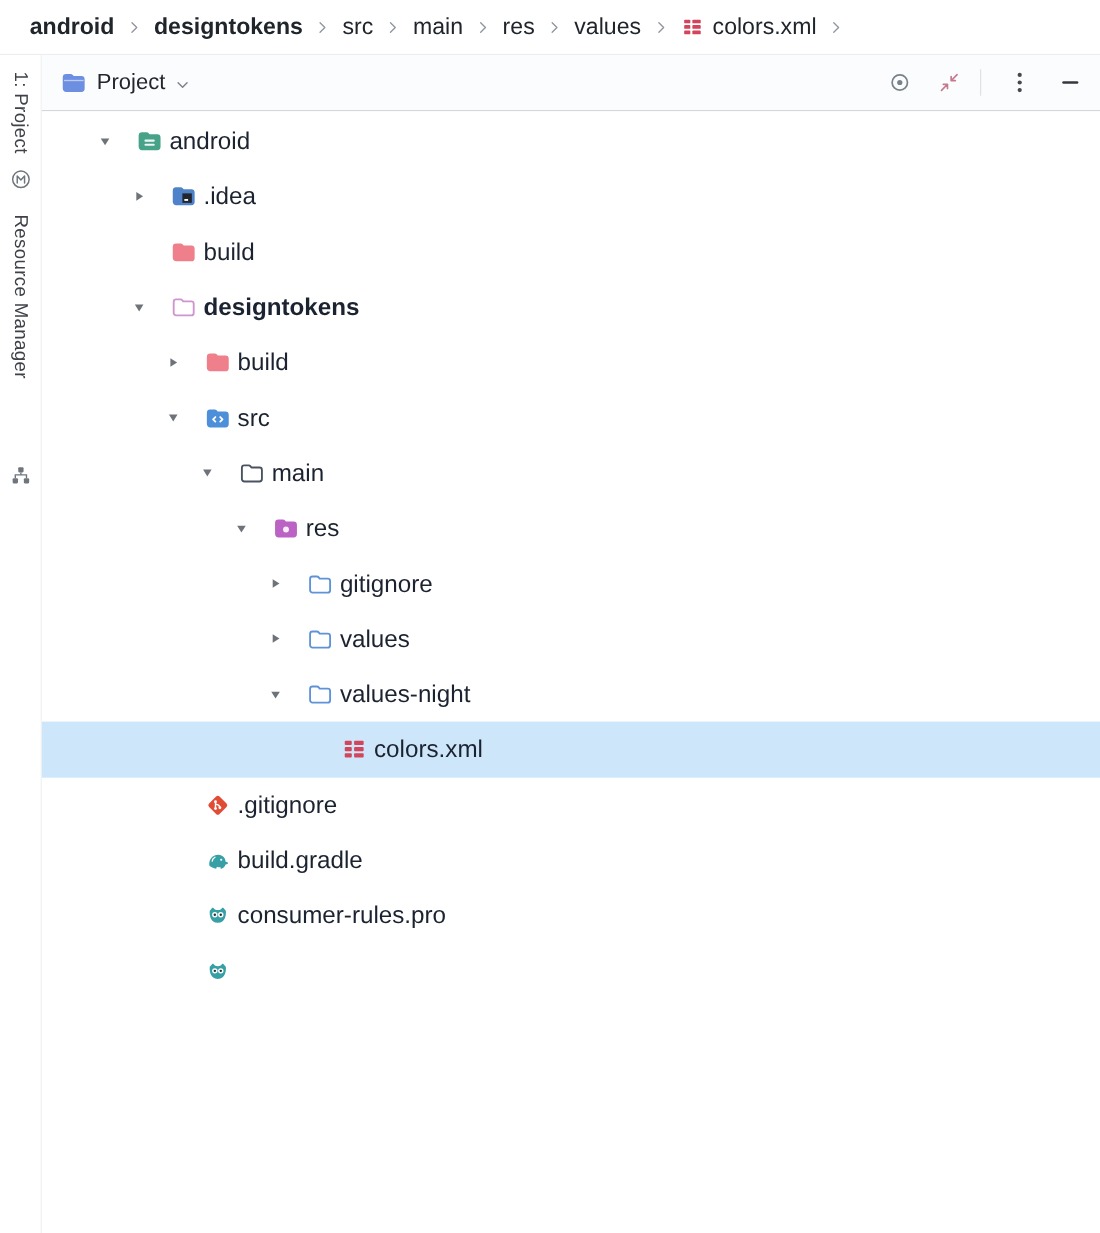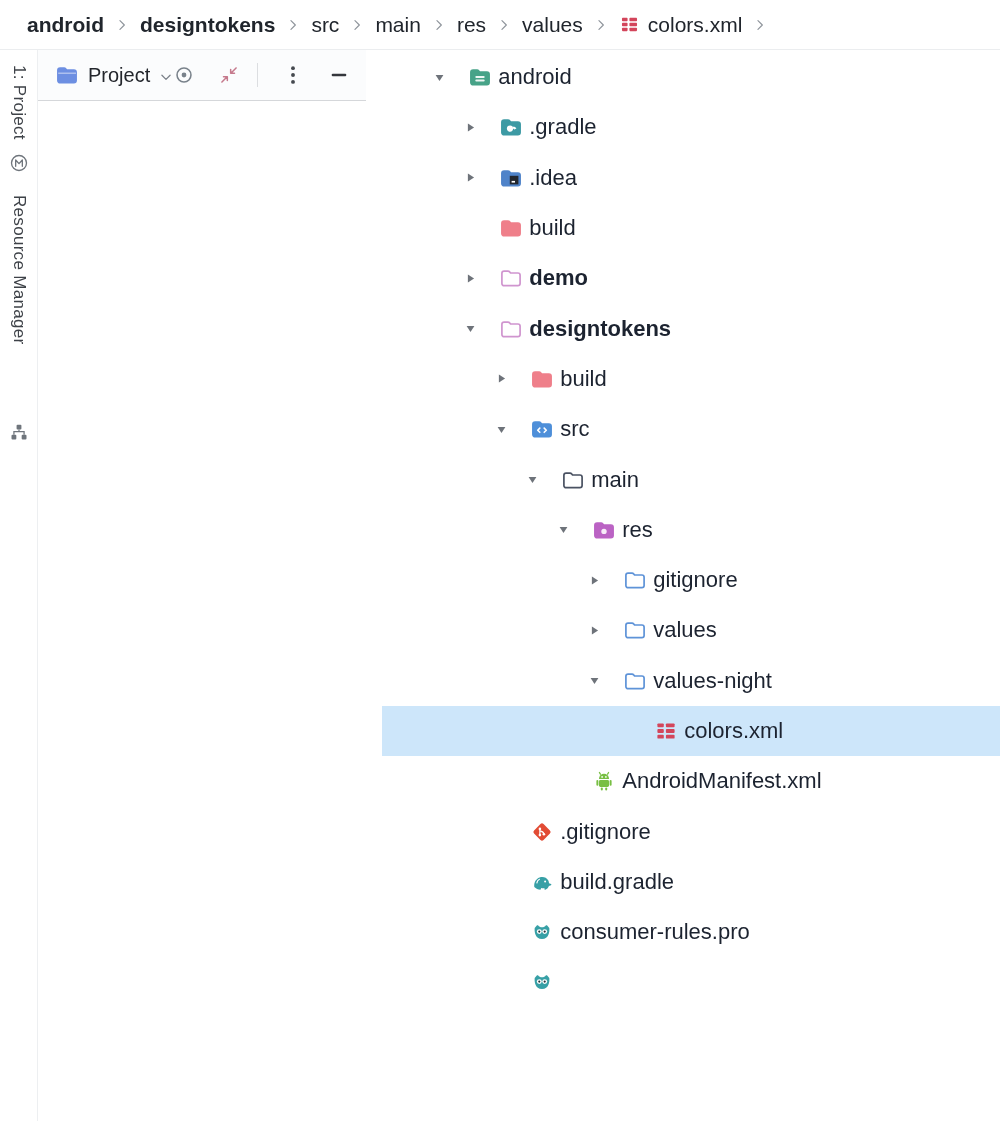--- a/index.html
+++ b/index.html
@@ -24,21 +24,21 @@
   .body-row { display:flex; height:1071px; }
   .tool-stripe {
     width:37px; flex:none; display:flex; flex-direction:column; align-items:center;
     padding-top:15px; background:#ffffff;
   }
   .stripe-label {
     writing-mode:vertical-rl; font-size:17px; color:#3e4248; letter-spacing:.3px;
     cursor:pointer; white-space:nowrap;
   }
   .stripe-icon { display:inline-flex; cursor:pointer; }
-  .panel { flex:1; min-width:0; display:flex; flex-direction:row; border-left:1px solid #edeff1;gap:16px; }
+  .panel { flex:1; min-width:0; display:flex; flex-direction:column; border-left:1px solid #edeff1; }
   .panel-header {
     height:51px; flex:none; display:flex; align-items:center; justify-content:space-between;
     padding:0 16px 0 17px; background:#fbfcfd; border-bottom:1px solid #d5d7da;
   }
   .panel-title-group { display:flex; align-items:center; gap:9px; font-size:20px; color:#23262c; cursor:pointer; }
   .panel-actions { display:flex; align-items:center; }
   .panel-actions > span { display:inline-flex; align-items:center; justify-content:center; cursor:pointer; }
   .pa-gap { margin-left:24px; }
   .v-divider { width:1px; height:24px; background:#dcdee1; margin-left:18px; cursor:default; }
   .tree { flex:1; padding-top:2px; overflow:hidden; font-size:22px; color:#1c2330; }
@@ -213,66 +213,36 @@
           </div>
           <div class="tree-row">
             <span class="indent" style="width: 76px;"></span>
             <span class="chev">
               <svg width="13" height="13" viewBox="0 0 24 24">
                 <path d="M7.2 4.8v14.4L18.6 12z" fill="#6e737a"></path>
               </svg>
             </span>
             <span class="ticon">
               <svg width="24" height="24" viewBox="0 0 24 24">
-                <path d="M2.9 7.3c0-1.2 1-2.2 2.2-2.2h3.9c.68 0 1.32.31 1.74.85l.82 1.05h7.34c1.2 0 2.2 1 2.2 2.2v8.3c0 1.2-1 2.2-2.2 2.2H5.1c-1.2 0-2.2-1-2.2-2.2V7.3z" fill="#3d9aa4" stroke="#3d9aa4" stroke-width="1.7" stroke-linejoin="round"></path>
-                <circle cx="11" cy="13.6" r="3.1" fill="#ffffff"></circle>
-                <path d="M13.6 11.8c1.7-.4 3.1.3 3.8 1.6l-1.9 1.2-1.2-.9z" fill="#ffffff"></path>
-              </svg>
-            </span>
-            <span class="lbl">.gradle</span>
-          </div>
-          <div class="tree-row">
-            <span class="indent" style="width: 76px;"></span>
-            <span class="chev">
-              <svg width="13" height="13" viewBox="0 0 24 24">
-                <path d="M7.2 4.8v14.4L18.6 12z" fill="#6e737a"></path>
-              </svg>
-            </span>
-            <span class="ticon">
-              <svg width="24" height="24" viewBox="0 0 24 24">
                 <path d="M2.9 7.3c0-1.2 1-2.2 2.2-2.2h3.9c.68 0 1.32.31 1.74.85l.82 1.05h7.34c1.2 0 2.2 1 2.2 2.2v8.3c0 1.2-1 2.2-2.2 2.2H5.1c-1.2 0-2.2-1-2.2-2.2V7.3z" fill="#4f83c9" stroke="#4f83c9" stroke-width="1.7" stroke-linejoin="round"></path>
                 <rect x="10.8" y="9.8" width="8.6" height="8.6" fill="#22262e"></rect>
                 <rect x="12.6" y="14.9" width="3.4" height="1.7" fill="#ffffff"></rect>
               </svg>
             </span>
             <span class="lbl">.idea</span>
           </div>
           <div class="tree-row">
             <span class="indent" style="width: 76px;"></span>
             <span class="chev"></span>
             <span class="ticon">
               <svg width="24" height="24" viewBox="0 0 24 24">
                 <path d="M2.9 7.3c0-1.2 1-2.2 2.2-2.2h3.9c.68 0 1.32.31 1.74.85l.82 1.05h7.34c1.2 0 2.2 1 2.2 2.2v8.3c0 1.2-1 2.2-2.2 2.2H5.1c-1.2 0-2.2-1-2.2-2.2V7.3z" fill="#ef7f8a" stroke="#ef7f8a" stroke-width="1.7" stroke-linejoin="round"></path>
               </svg>
             </span>
             <span class="lbl">build</span>
-          </div>
-          <div class="tree-row">
-            <span class="indent" style="width: 76px;"></span>
-            <span class="chev">
-              <svg width="13" height="13" viewBox="0 0 24 24">
-                <path d="M7.2 4.8v14.4L18.6 12z" fill="#6e737a"></path>
-              </svg>
-            </span>
-            <span class="ticon">
-              <svg width="24" height="24" viewBox="0 0 24 24">
-                <path d="M2.9 7.3c0-1.2 1-2.2 2.2-2.2h3.9c.68 0 1.32.31 1.74.85l.82 1.05h7.34c1.2 0 2.2 1 2.2 2.2v8.3c0 1.2-1 2.2-2.2 2.2H5.1c-1.2 0-2.2-1-2.2-2.2V7.3z" fill="#ffffff" stroke="#d095cf" stroke-width="1.7" stroke-linejoin="round"></path>
-              </svg>
-            </span>
-            <span class="lbl bold">demo</span>
           </div>
           <div class="tree-row">
             <span class="indent" style="width: 76px;"></span>
             <span class="chev">
               <svg width="13" height="13" viewBox="0 0 24 24">
                 <path d="M4.8 7.2h14.4L12 18.6z" fill="#6e737a"></path>
               </svg>
             </span>
             <span class="ticon">
               <svg width="24" height="24" viewBox="0 0 24 24">
@@ -390,40 +360,20 @@
                   <rect x="3.4" y="4.4" width="6.4" height="3.8" rx="0.9"></rect>
                   <rect x="11.9" y="4.4" width="8.7" height="3.8" rx="0.9"></rect>
                   <rect x="3.4" y="10.1" width="6.4" height="3.8" rx="0.9"></rect>
                   <rect x="11.9" y="10.1" width="8.7" height="3.8" rx="0.9"></rect>
                   <rect x="3.4" y="15.8" width="6.4" height="3.8" rx="0.9"></rect>
                   <rect x="11.9" y="15.8" width="8.7" height="3.8" rx="0.9"></rect>
                 </g>
               </svg>
             </span>
             <span class="lbl">colors.xml</span>
-          </div>
-          <div class="tree-row">
-            <span class="indent" style="width: 169px;"></span>
-            <span class="chev"></span>
-            <span class="ticon">
-              <svg width="24" height="24" viewBox="0 0 24 24">
-                <g fill="#78bf44">
-                  <path d="M8.4 5.2 7.4 3.5M15.6 5.2l1-1.7" stroke="#78bf44" stroke-width="1.3" stroke-linecap="round"></path>
-                  <path d="M7 9.7a5 5 0 0 1 10 0v.3H7v-.3z"></path>
-                  <rect x="7" y="10.9" width="10" height="7.1" rx="1.4"></rect>
-                  <rect x="4.4" y="10.9" width="2" height="5.8" rx="1"></rect>
-                  <rect x="17.6" y="10.9" width="2" height="5.8" rx="1"></rect>
-                  <rect x="8.8" y="18.4" width="2" height="3.1" rx="1"></rect>
-                  <rect x="13.2" y="18.4" width="2" height="3.1" rx="1"></rect>
-                </g>
-                <circle cx="10.1" cy="7.9" r=".85" fill="#fff"></circle>
-                <circle cx="13.9" cy="7.9" r=".85" fill="#fff"></circle>
-              </svg>
-            </span>
-            <span class="lbl">AndroidManifest.xml</span>
           </div>
           <div class="tree-row">
             <span class="indent" style="width: 107px;"></span>
             <span class="chev"></span>
             <span class="ticon">
               <svg width="24" height="24" viewBox="0 0 24 24">
                 <rect x="5.3" y="5.3" width="13.4" height="13.4" rx="2.2" transform="rotate(45 12 12)" fill="#e24c35"></rect>
                 <g stroke="#fff" stroke-width="1.3" fill="none">
                   <path d="M9.9 9.3v5.4"></path>
                   <path d="M10.1 11.1c2.1.2 3.5 1.2 3.7 2.9"></path>

